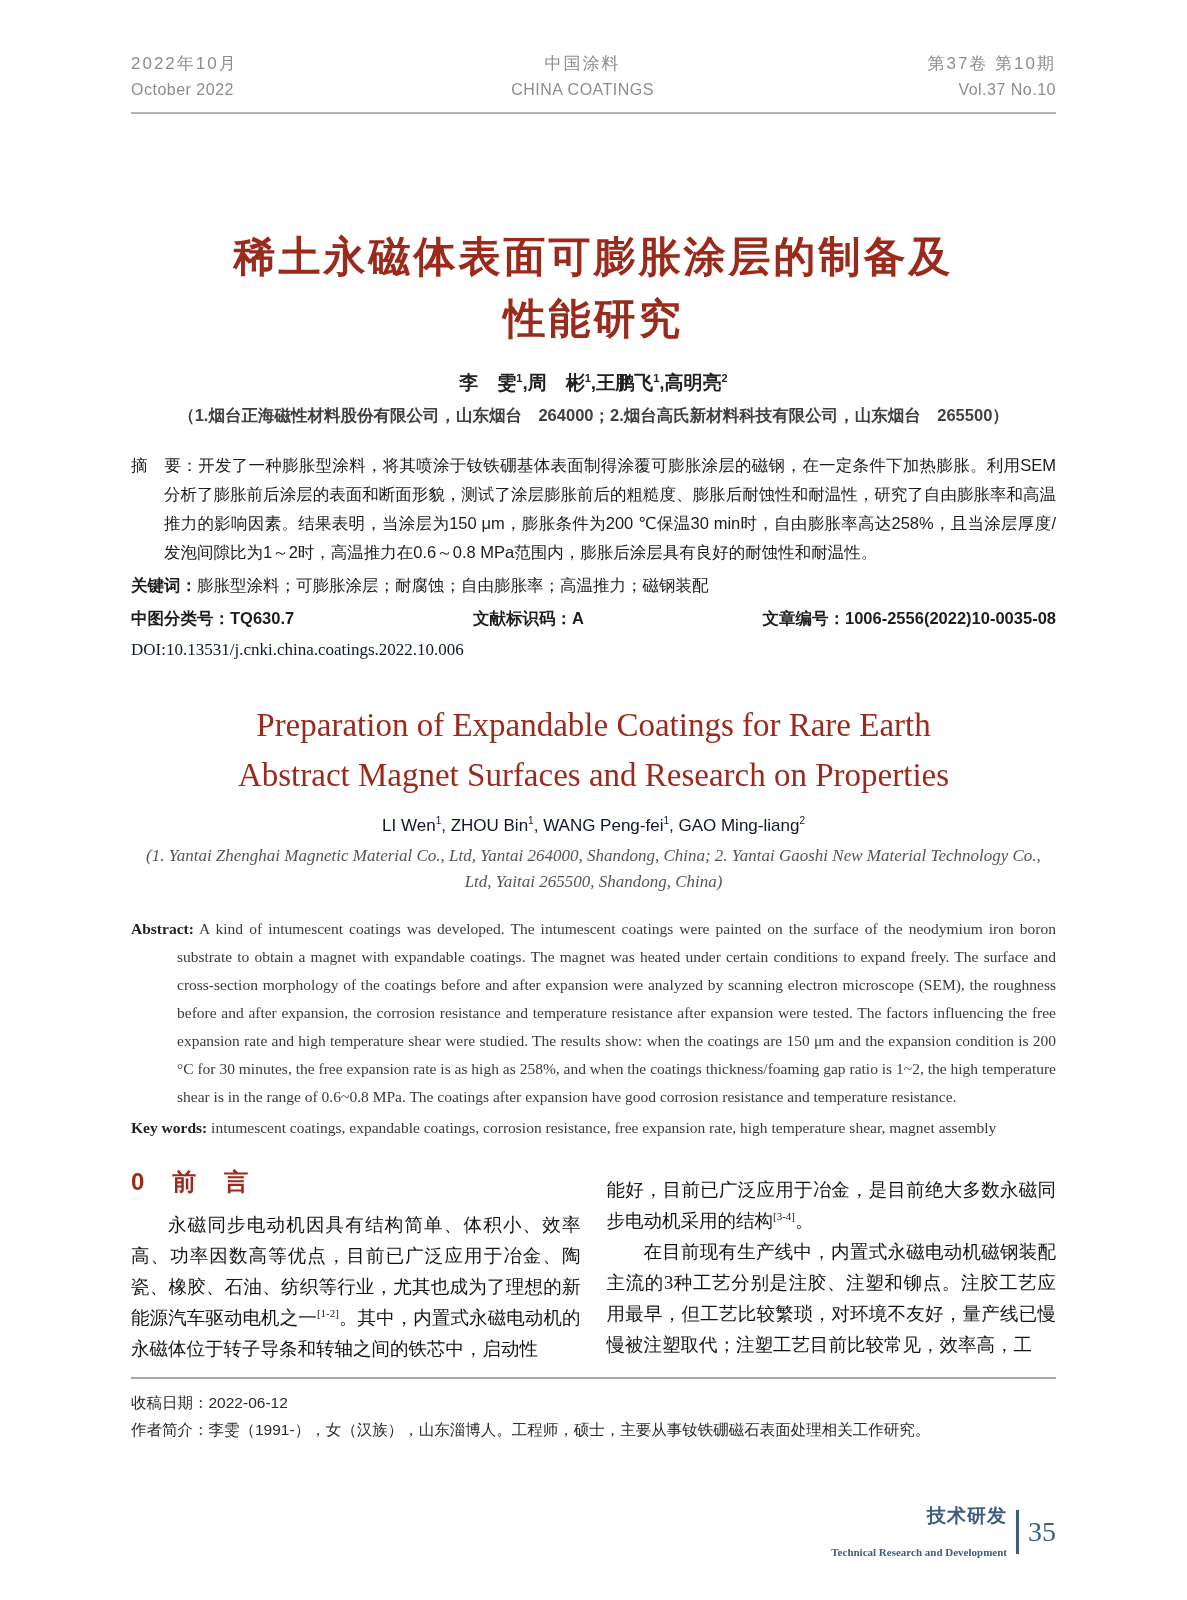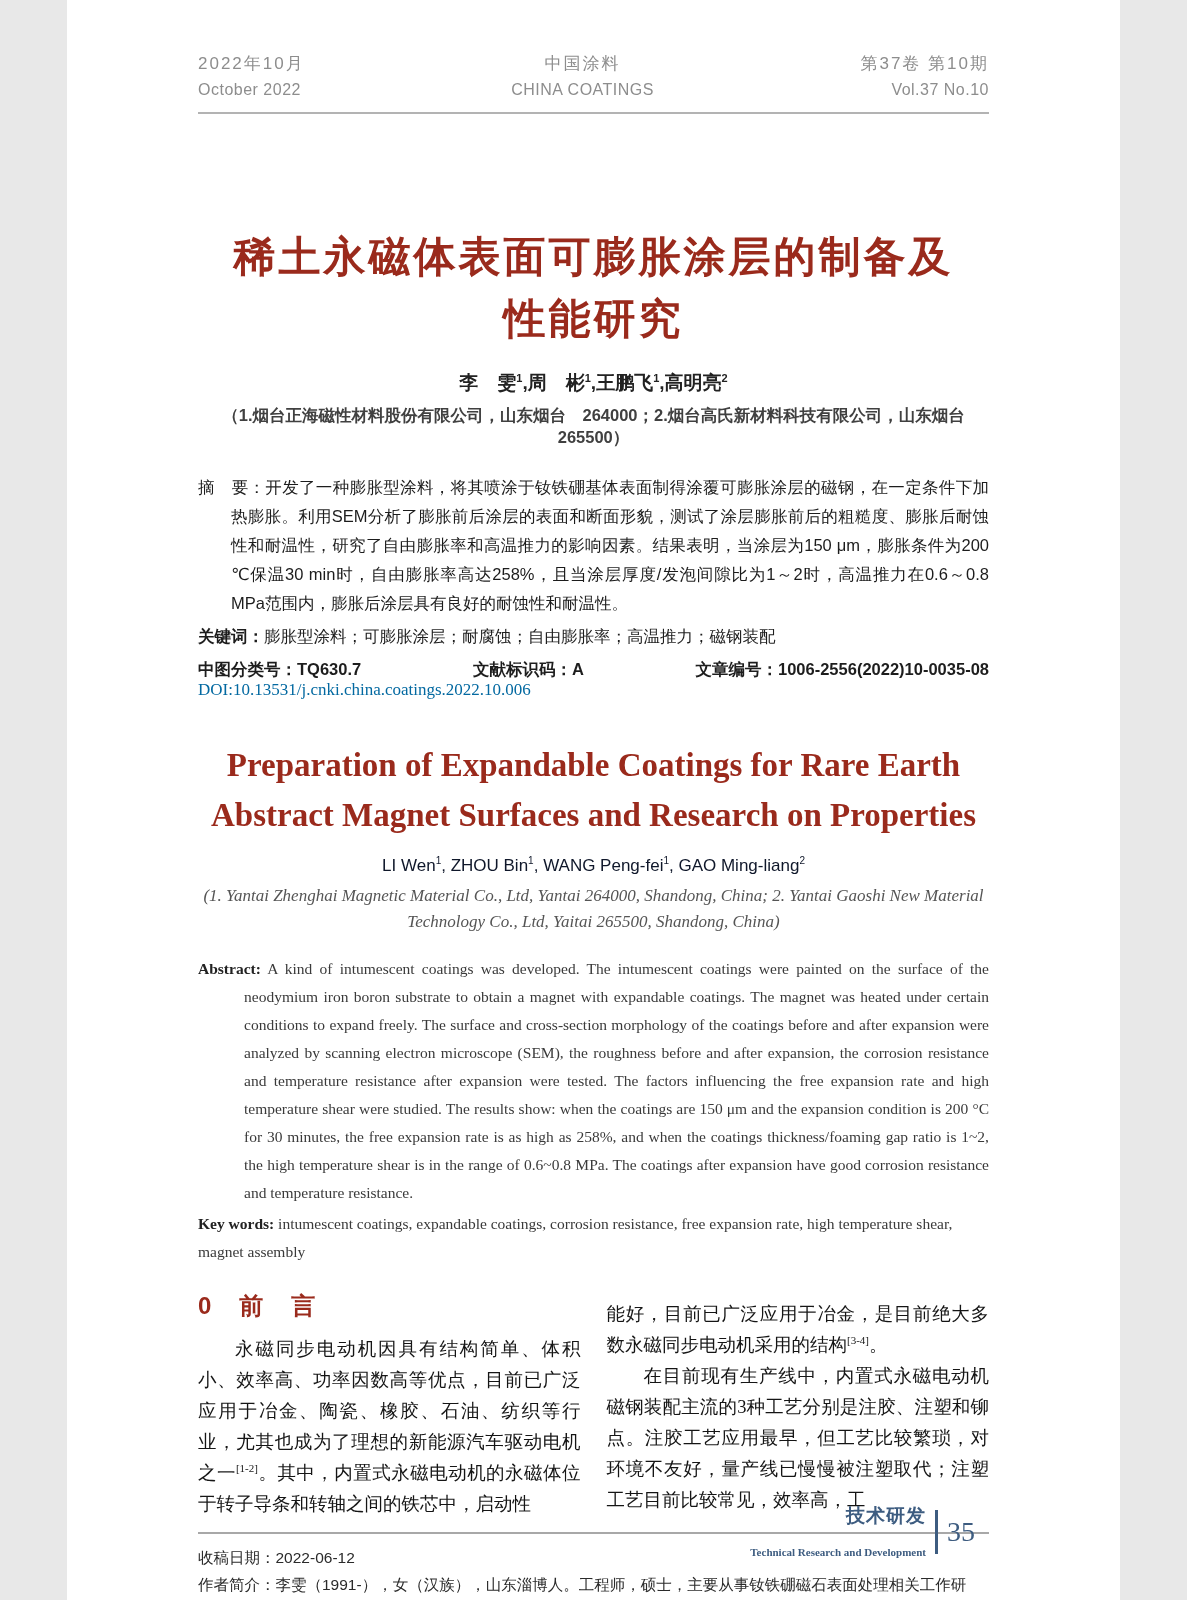--- a/index.html
+++ b/index.html
@@ -1,17 +1,17 @@
 <!DOCTYPE html>
 <html><head>
 <meta charset="utf-8">
 <style>
   html,body{margin:0;padding:0;background:#e8e8e8;}
   .page{
-    width:1053px;height:1600px;margin:0 auto;background:#ffffff;
+    width:1187px;height:1600px;margin:0 auto;background:#ffffff;
     position:relative;overflow:hidden;
     font-family:"Liberation Sans","DejaVu Sans",sans-serif;color:#1d1d1d;
   }
   .content{padding:0 131px;}
 
   
   .jheader{
     display:flex;justify-content:space-between;align-items:flex-start;
     padding-top:54px;padding-bottom:13px;border-bottom:2px solid #b3b3b3;
     color:#8d8d8d;
@@ -40,29 +40,29 @@
     padding-left:33px;text-indent:-33px;color:#1c1c1c;
   }
   .abstract-cn .lbl{font-weight:normal;}
   .keywords-cn{margin-top:4px;font-size:16.5px;line-height:29px;}
   .keywords-cn .lbl{font-weight:bold;}
   .meta-row{
     margin-top:7px;display:flex;justify-content:space-between;
     font-size:16.5px;font-weight:600;line-height:22px;
   }
   .doi-line{
-    font-family:"Liberation Serif","DejaVu Serif",serif;
-    font-size:17px;color:#0369a1;
+    margin-top:11px;font-family:"Liberation Serif","DejaVu Serif",serif;
+    font-size:17px;color:#0f172a;
   }
 
   
   .title-en{
     margin-top:40px;text-align:center;color:#9a2a1c;
     font-family:"Liberation Serif","DejaVu Serif",serif;
-    font-size:33px;font-weight:bold;line-height:50px;
+    font-size:33px;font-weight:normal;line-height:50px;
   }
   .authors-en{margin-top:15px;text-align:center;font-size:17px;color:#0f172a;}
   .authors-en sup{font-size:10px;}
   .affil-en{
     margin-top:7px;text-align:center;font-style:italic;color:#555;
     font-family:"Liberation Serif","DejaVu Serif",serif;
     font-size:17px;line-height:26px;
   }
 
   
@@ -91,21 +91,21 @@
   .indent{text-indent:2em;}
   .col sup{font-size:11px;line-height:0;}
   .col-right{padding-top:11px;}
 
   
   .footnote-rule{margin-top:12px;border-top:2px solid #a8a8a8;}
   .footnotes{padding-top:10px;font-size:15.5px;line-height:27px;color:#2a2a2a;}
 
   
   .page-footer{
-    position:absolute;right:145px;bottom:42px;
+    position:absolute;right:131px;bottom:42px;
     display:flex;align-items:center;gap:9px;color:#3d5c80;
   }
   .pf-text{text-align:right;line-height:1.1;}
   .pf-cn{font-size:19px;font-weight:bold;letter-spacing:1px;}
   .pf-en{font-family:"Liberation Serif","DejaVu Serif",serif;
          font-size:11px;font-weight:bold;margin-top:19px;}
   .pf-bar{width:3px;height:44px;background:#3d5c80;}
   .pf-num{font-family:"Liberation Serif","DejaVu Serif",serif;font-size:28px;}
 </style>
 </head>

